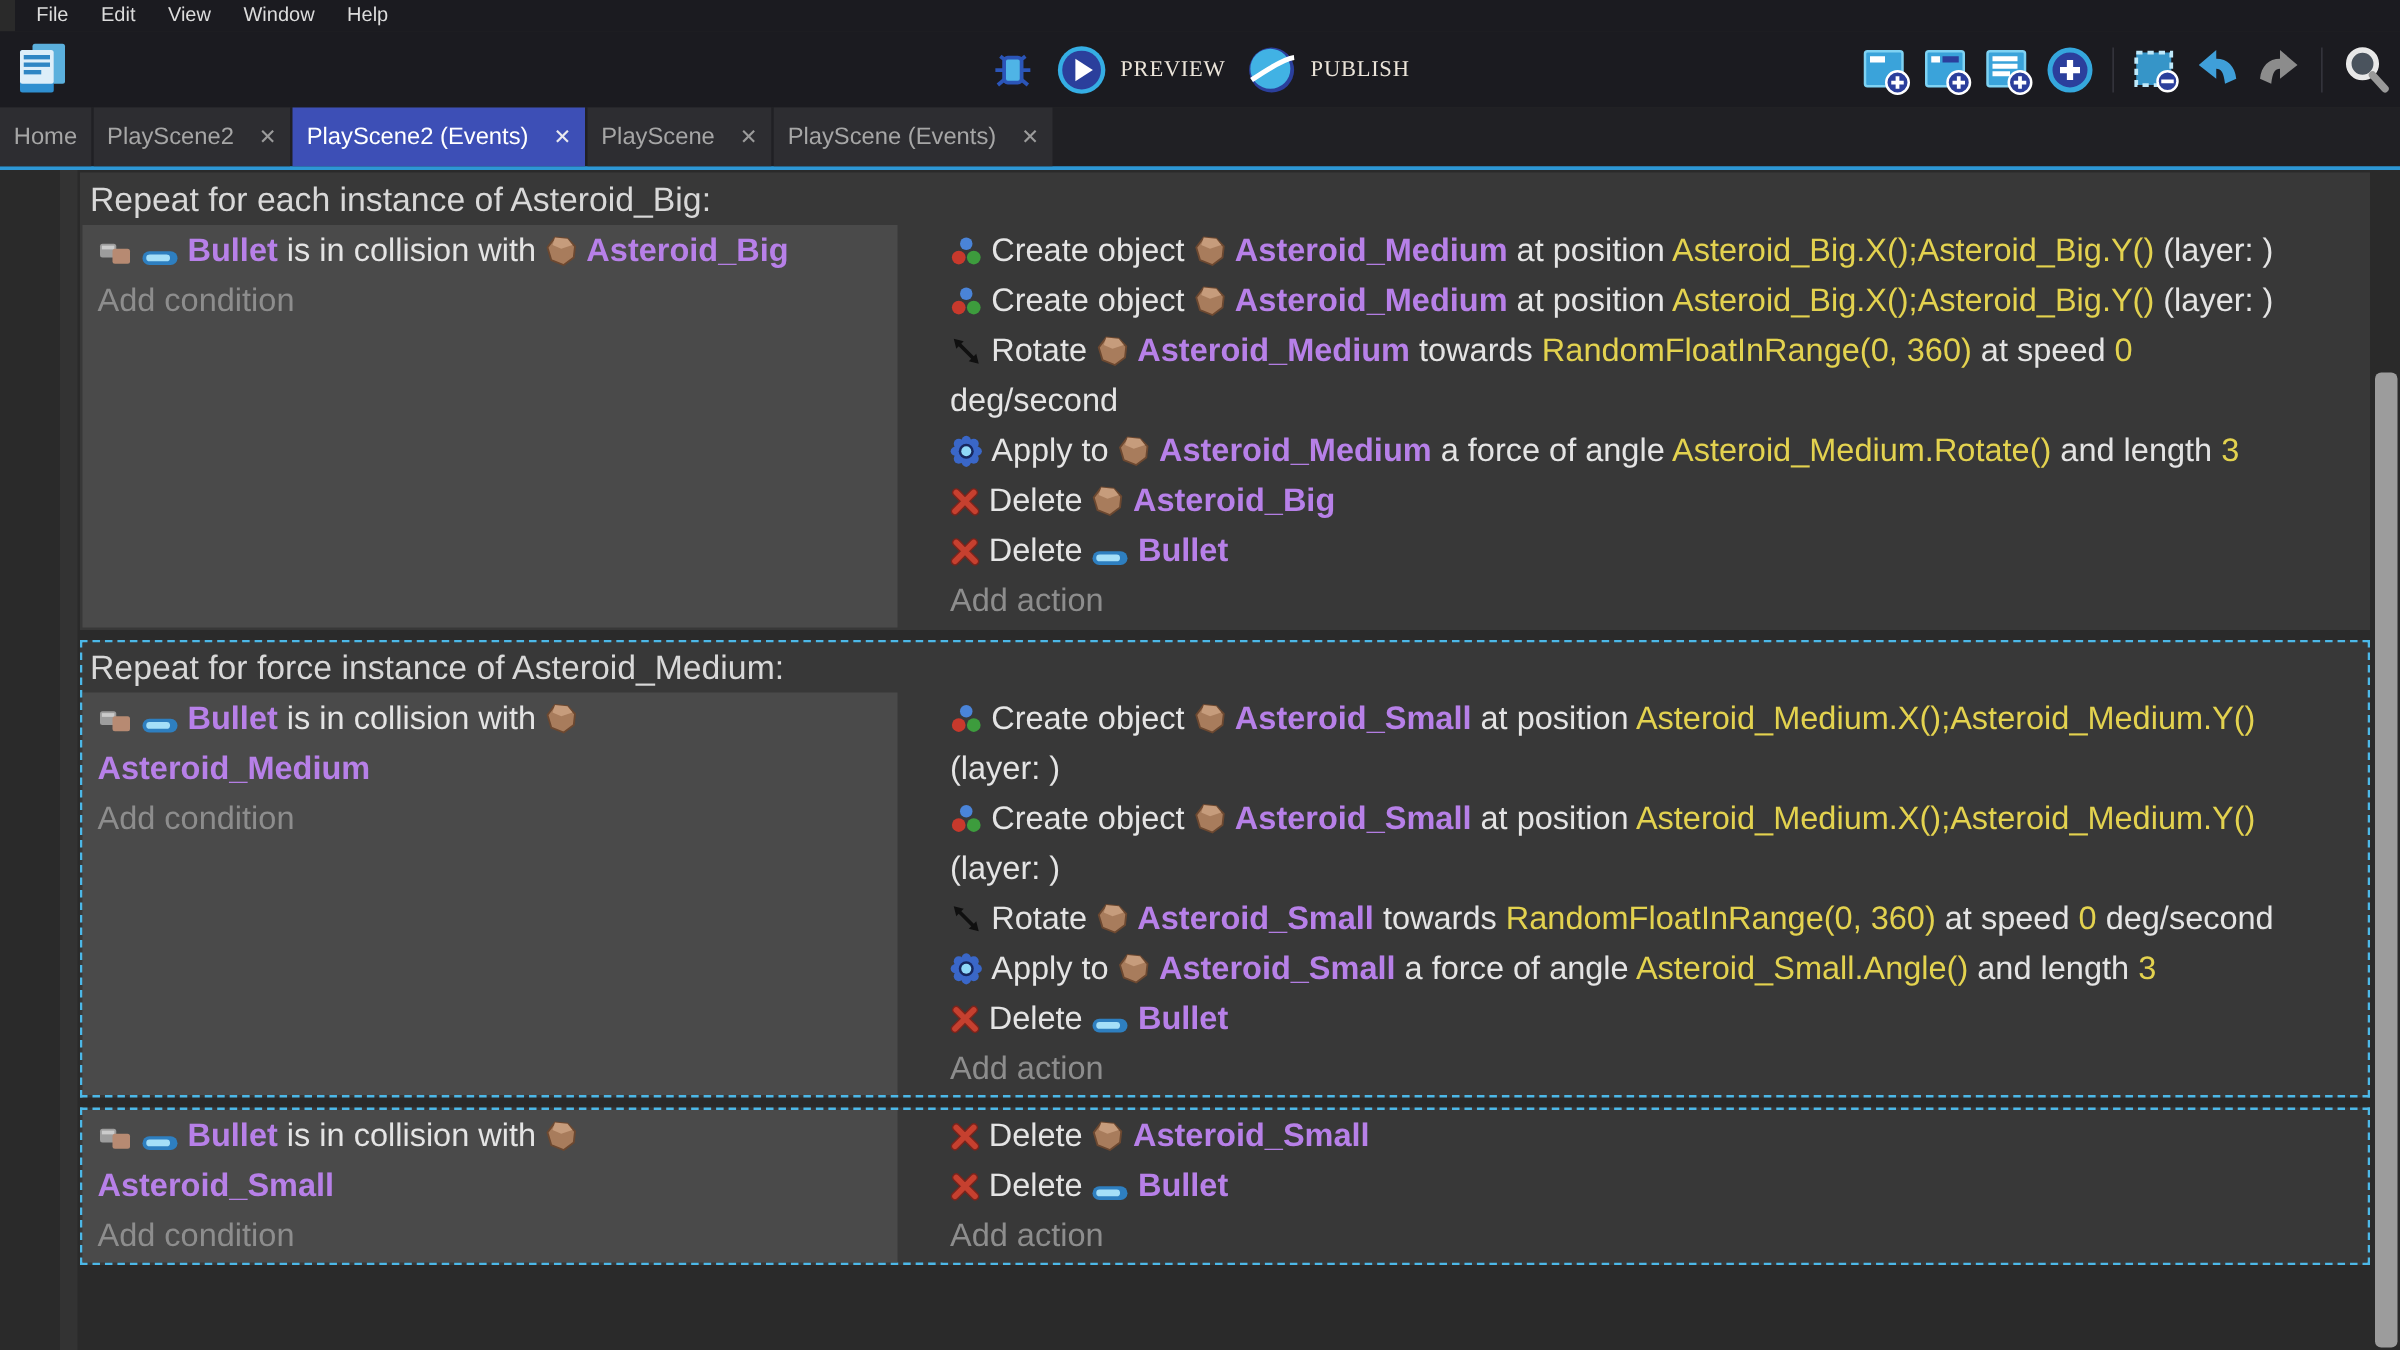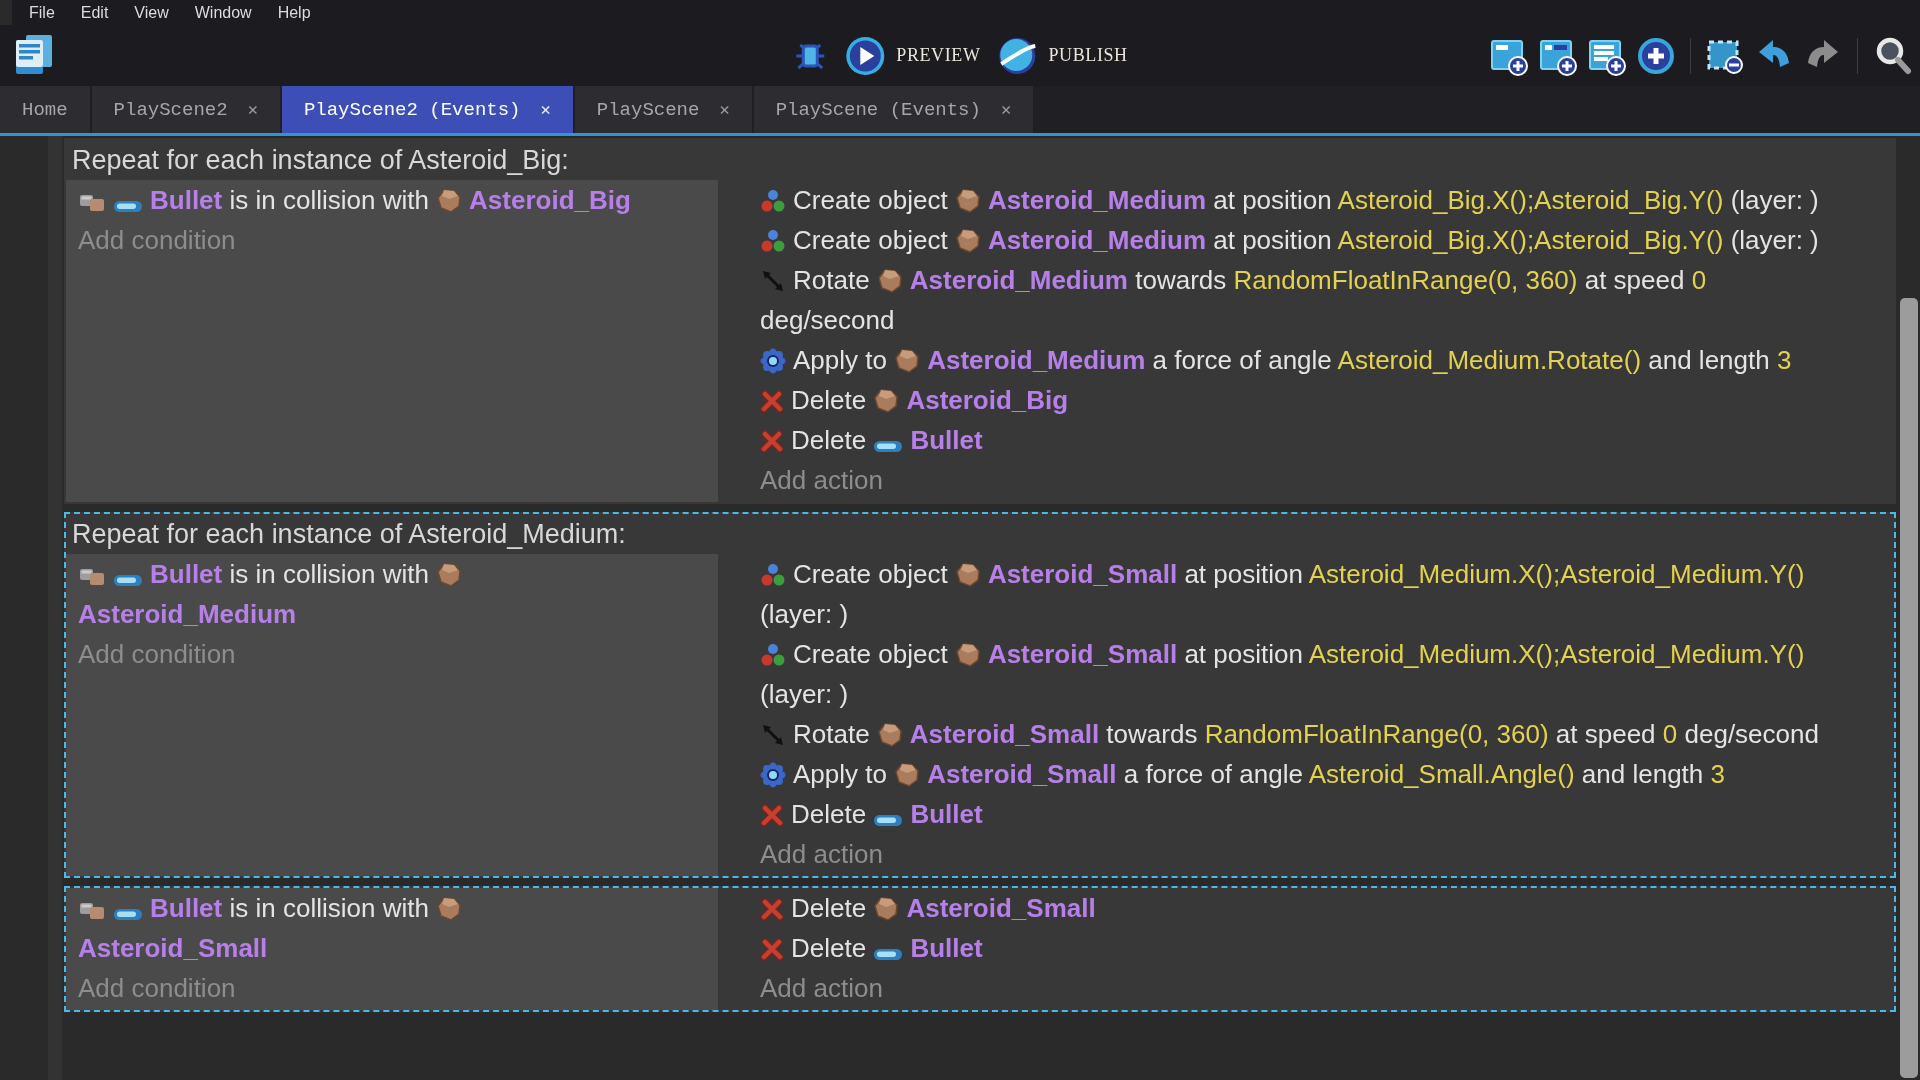--- a/index.html
+++ b/index.html
@@ -31,22 +31,22 @@
     position:absolute;right:6px;top:0;height:61px;display:flex;align-items:center;gap:9px;
   }
   .tb-icon{display:inline-flex;align-items:center;justify-content:center;cursor:pointer;}
   .tb-sep{width:1px;height:36px;background:#3c3c44;margin:0 5px;}
   
   .tab-bar{
     position:absolute;top:86px;left:0;right:0;height:47px;background:#202024;
     border-bottom:3px solid #2d97d5;display:flex;align-items:stretch;
   }
   .tab{
-    display:flex;align-items:center;padding:0 22px;margin-right:2px;
-    background:#2d2d31;color:#a6a6a6;font-size:19px;cursor:pointer;white-space:nowrap;font-family:Liberation Mono, monospace;
+    display:flex;align-items:center;padding:0 11px;margin-right:2px;
+    background:#2d2d31;color:#a6a6a6;font-size:19px;cursor:pointer;white-space:nowrap;
   }
   .tab.active{background:#3d4fb6;color:#ffffff;}
   .tab-close{margin-left:20px;font-size:17px;color:#9b9b9b;cursor:pointer;}
   .tab.active .tab-close{color:#e9e9ef;}
   
   .content{position:absolute;top:136px;left:0;right:0;bottom:0;background:#2a2a2a;overflow:hidden;}
   .gutter{position:absolute;left:48px;top:0;bottom:0;width:14px;background:#333333;}
   .events{position:absolute;left:64px;top:2px;width:1832px;}
   .event{border:2px dashed transparent;margin-bottom:8px;background:#383838;}
   .event.selected{border-color:#4cb8e8;}
@@ -286,21 +286,21 @@
                     <path d="M5 4 L20 19 M19 4 L4 19" stroke="#c6402f" stroke-width="4.5" stroke-linecap="round"></path>
                   </svg></span><span class="seg seg-plain">Delete </span><span class="icon"><svg width="30" height="15" viewBox="0 0 30 15">
                     <rect x="1" y="2" width="28" height="11" rx="5.5" fill="#2e7fc0"></rect>
                     <rect x="4" y="4.5" width="19" height="5.5" rx="2.7" fill="#a5dff8"></rect>
                   </svg></span><span class="seg seg-object">Bullet</span></div>
               <div class="add-row">Add action</div>
             </div>
           </div>
         </section>
         <section class="event selected">
-          <div class="event-header">Repeat for each instance of Asteroid_Medium:</div>
+          <div class="event-header">Repeat for force instance of Asteroid_Medium:</div>
           <div class="event-body">
             <div class="cond-col">
               <div class="row"><span class="icon"><svg width="28" height="24" viewBox="0 0 28 24">
                     <rect x="2" y="5" width="13" height="11" rx="2" fill="#9d9d9d"></rect>
                     <rect x="3.5" y="6.5" width="10" height="3" fill="#cbcbcb"></rect>
                     <rect x="12" y="9" width="14" height="12" rx="2" fill="#b78a72"></rect>
                   </svg></span><span class="icon"><svg width="30" height="15" viewBox="0 0 30 15">
                     <rect x="1" y="2" width="28" height="11" rx="5.5" fill="#2e7fc0"></rect>
                     <rect x="4" y="4.5" width="19" height="5.5" rx="2.7" fill="#a5dff8"></rect>
                   </svg></span><span class="seg seg-object">Bullet</span><span class="seg seg-plain"> is in collision with </span><span class="icon"><svg width="26" height="26" viewBox="0 0 26 26">

